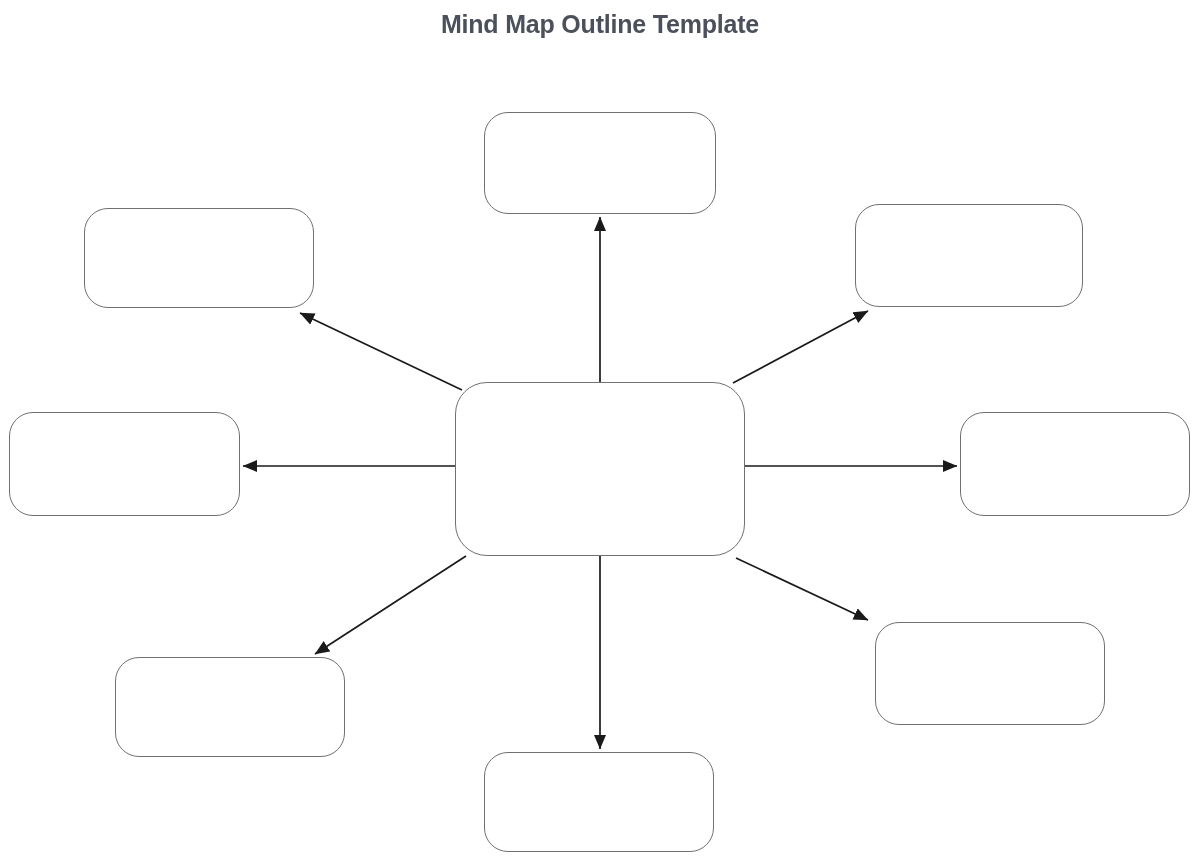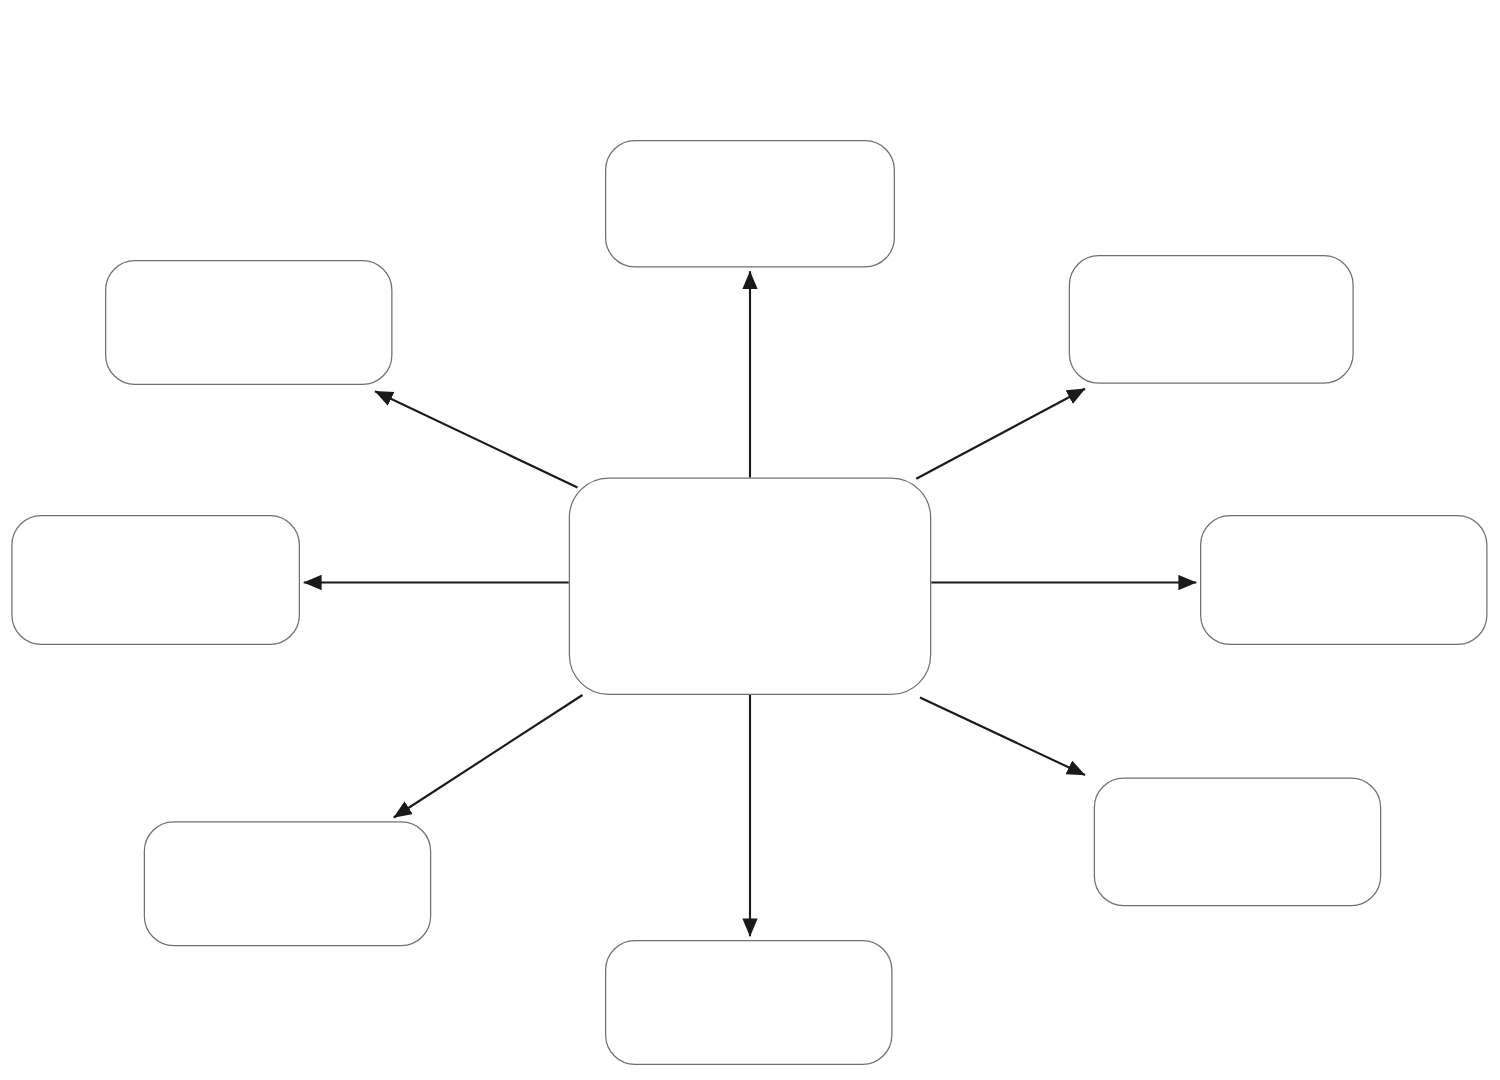--- a/index.html
+++ b/index.html
@@ -57,20 +57,21 @@
   }
   .node-box.branch { border-radius: 24px; }
   .node-box.central { border-radius: 32px; font-size: 17px; }
   .node-text { pointer-events: none; }
 </style>
 </head>
 <body>
 
 <div id="canvas">
 
+  <div id="title">Mind Map Outline Template</div>
 
   <svg id="diagram" viewBox="0 0 1200 864" preserveAspectRatio="none" xmlns="http://www.w3.org/2000/svg">
     <defs>
       <marker id="arrowhead" markerWidth="10" markerHeight="10" refX="8.4" refY="3.6" orient="auto" markerUnits="strokeWidth">
         <path d="M0,0 L0,7.2 L8.6,3.6 z" fill="#1a1a1a"></path>
       </marker>
     </defs>
     <g id="connector-layer">
         <line x1="600" y1="382" x2="600" y2="217" stroke="#1a1a1a" stroke-width="1.7" marker-end="url(#arrowhead)"></line>
         <line x1="462" y1="390" x2="300" y2="313" stroke="#1a1a1a" stroke-width="1.7" marker-end="url(#arrowhead)"></line>

